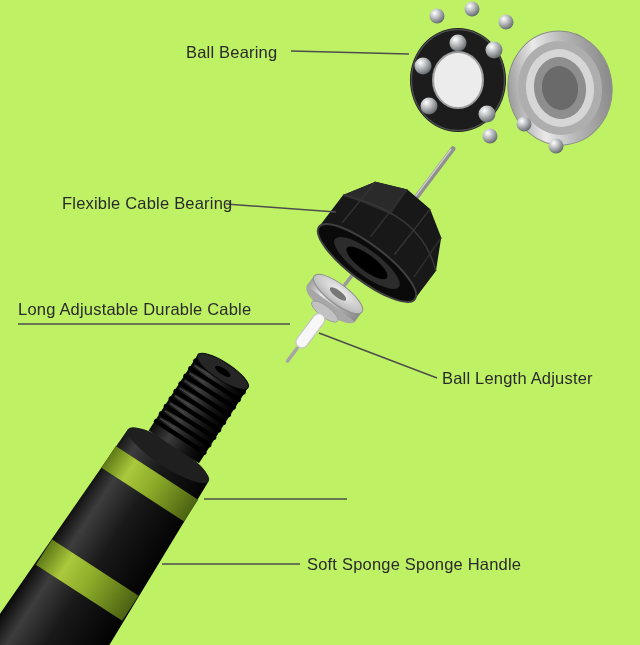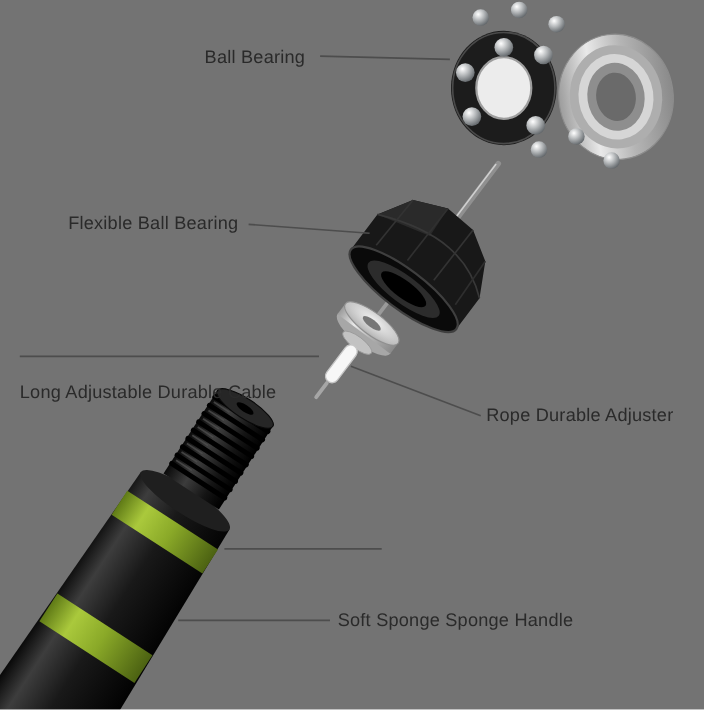--- a/index.html
+++ b/index.html
@@ -1,35 +1,35 @@
 <!DOCTYPE html>
 <html><head>
 <meta charset="utf-8">
 <style>
   * { margin: 0; padding: 0; box-sizing: border-box; }
   html, body { background: #ffffff; font-family: "Liberation Sans", sans-serif; }
   .stage {
     position: relative;
     width: 640px;
     height: 645px;
-    background: #737373;
+    background: #bef264;
     overflow: hidden;
   }
   .stage svg { position: absolute; left: 0; top: 0; }
   .label {
     position: absolute;
     font-size: 16.5px;
     line-height: 1.15;
     color: #2a2a2a;
     letter-spacing: 0.2px;
     white-space: nowrap;
   }
   .lbl-ball-bearing        { left: 186px; top: 43px;  }
   .lbl-flexible-bearing    { left: 62px;  top: 194px; }
-  .lbl-cable               { left: 18px;  top: 300px; margin-top: 48px; }
+  .lbl-cable               { left: 18px;  top: 300px; }
   .lbl-adjuster            { left: 442px; top: 369px; }
   .lbl-ergonomics          { left: 353px; top: 490px; }
   .lbl-sponge              { left: 307px; top: 555px; }
 </style>
 </head>
 <body>
 
 <div class="stage">
 
   <svg width="640" height="645" viewBox="0 0 640 645">
@@ -166,17 +166,17 @@
       <line x1="291" y1="51" x2="409" y2="54"></line>
       <line x1="226" y1="204" x2="336" y2="212"></line>
       <line x1="18" y1="324" x2="290" y2="324"></line>
       <line x1="437" y1="378" x2="319" y2="333"></line>
       <line x1="347" y1="499" x2="204" y2="499"></line>
       <line x1="300" y1="564" x2="162" y2="564"></line>
     </g>
   </svg>
 
   <div class="label lbl-ball-bearing">Ball Bearing</div>
-  <div class="label lbl-flexible-bearing">Flexible Ball Bearing</div>
+  <div class="label lbl-flexible-bearing">Flexible Cable Bearing</div>
   <div class="label lbl-cable">Long Adjustable Durable Cable</div>
-  <div class="label lbl-adjuster">Rope Durable Adjuster</div>
+  <div class="label lbl-adjuster">Ball Length Adjuster</div>
   <div class="label lbl-sponge">Soft Sponge Sponge Handle</div>
 </div>
 
 </body></html>

